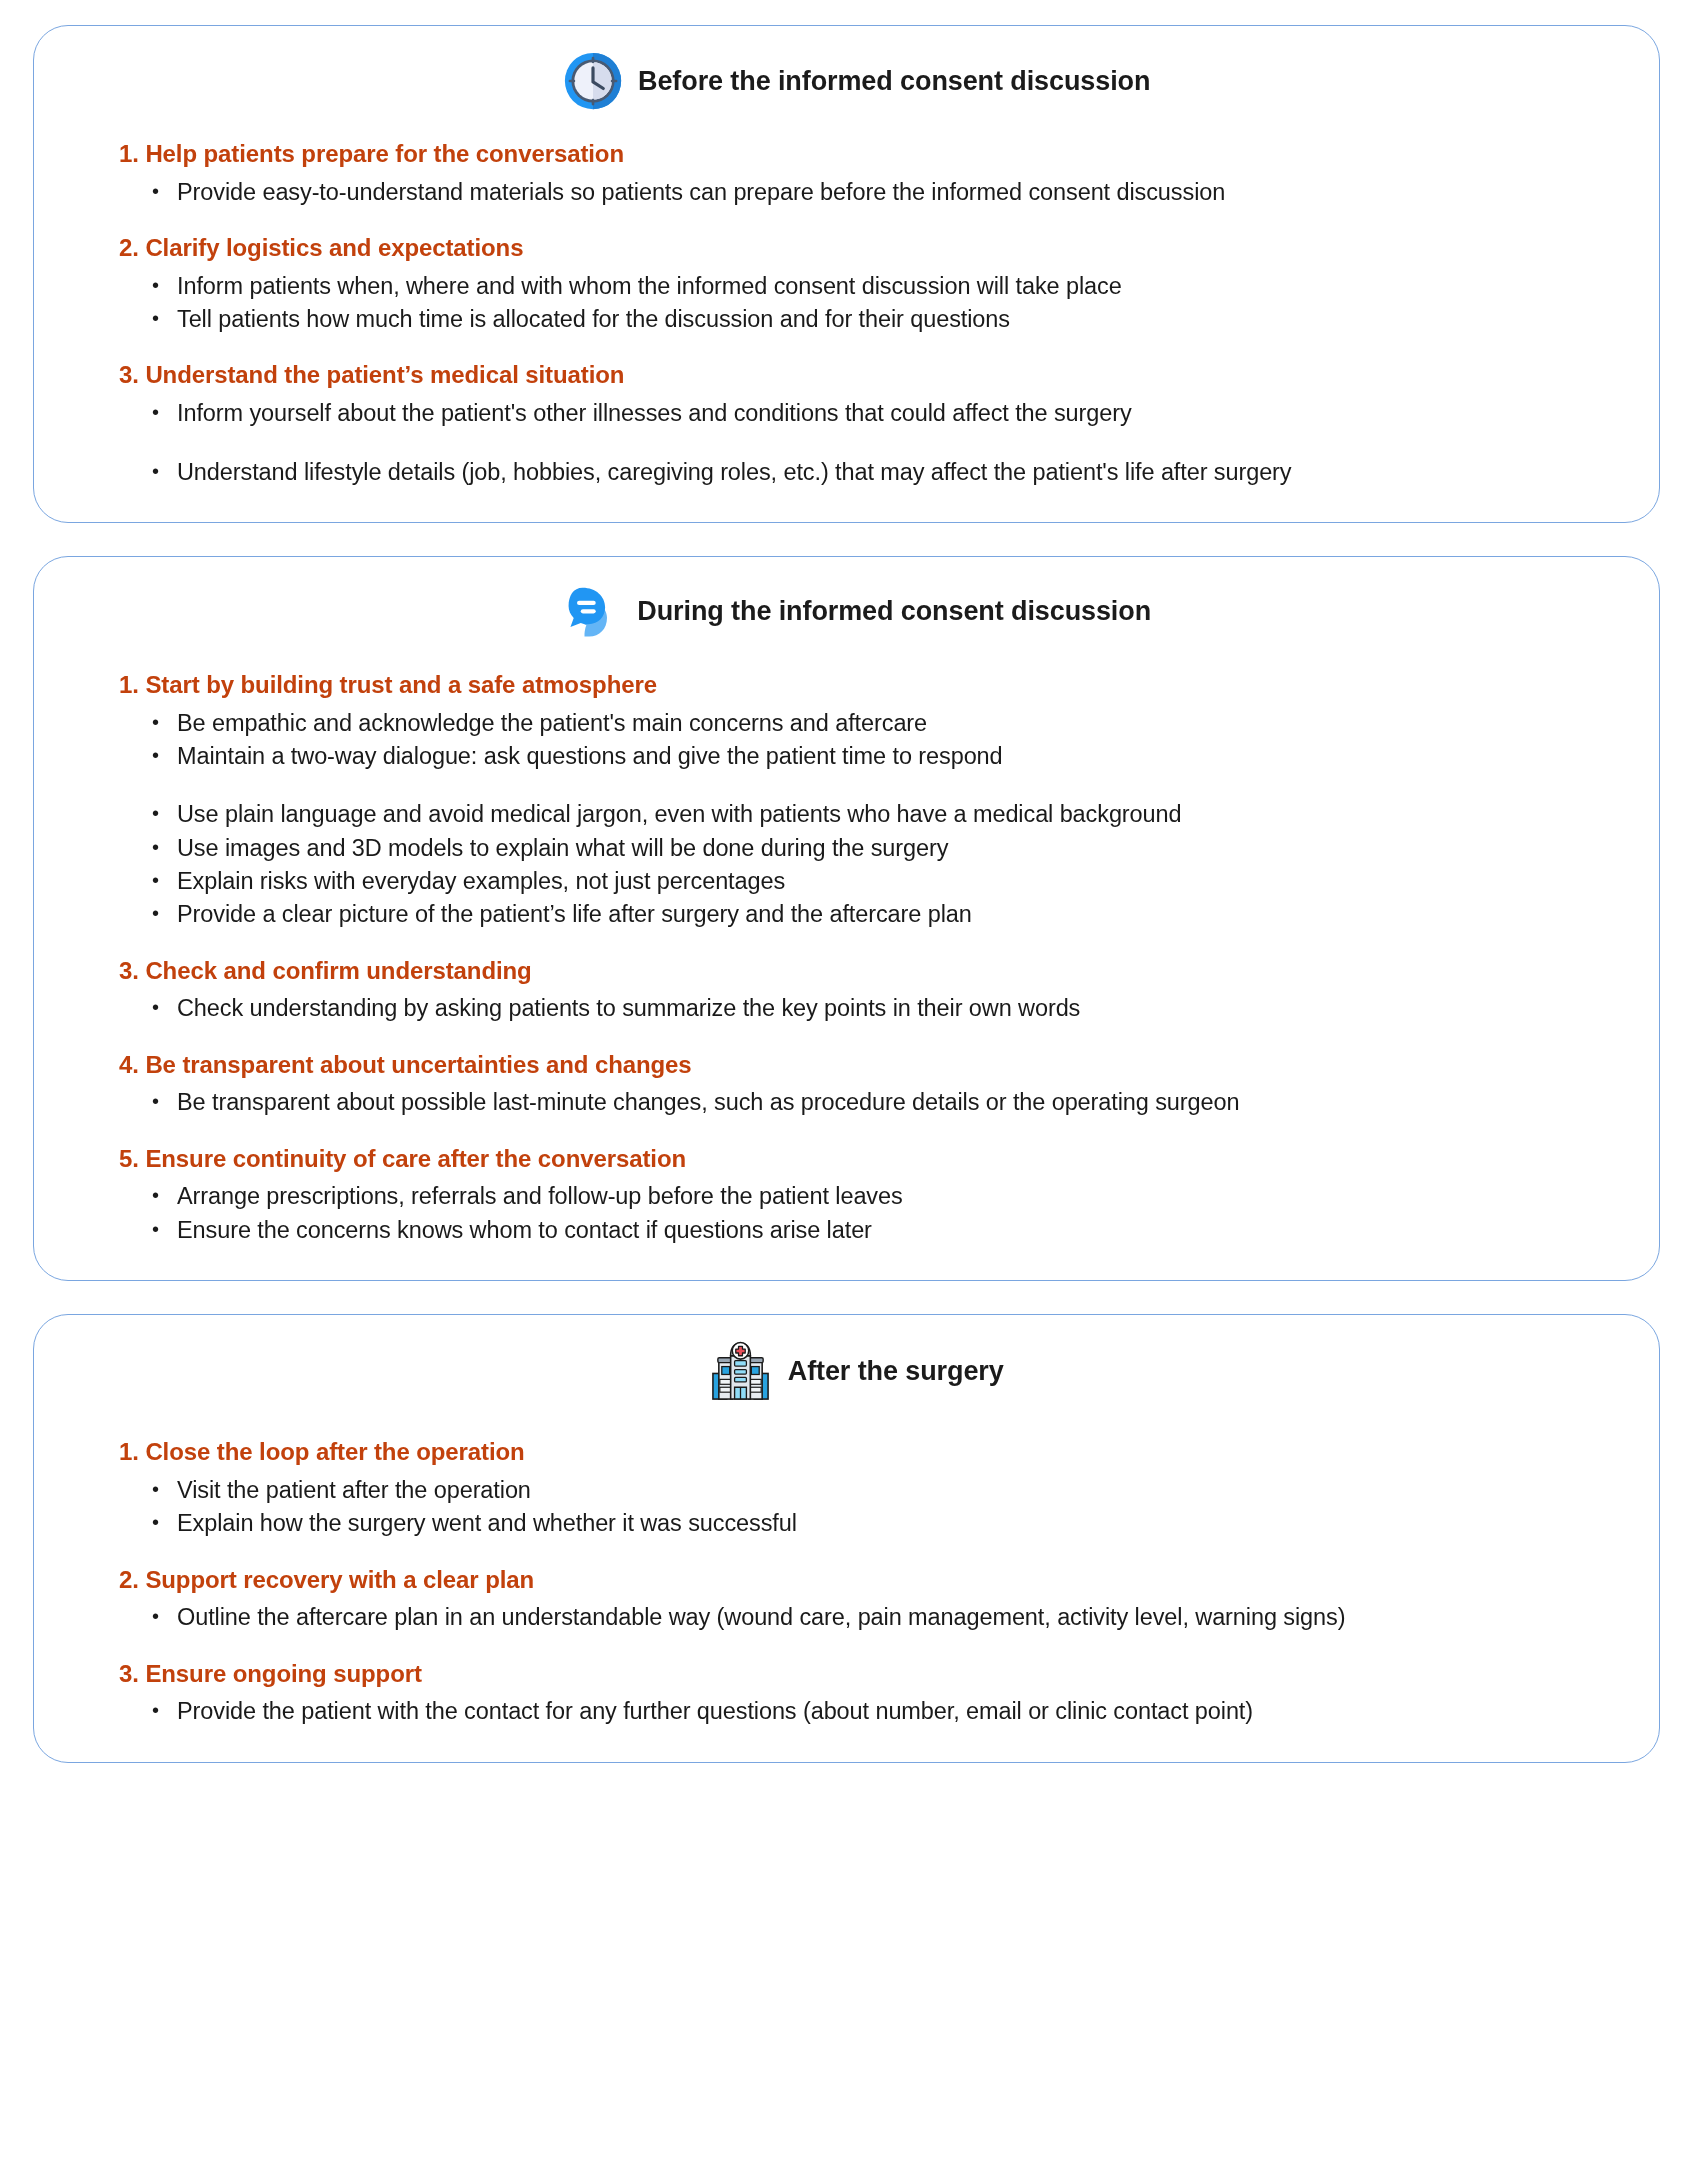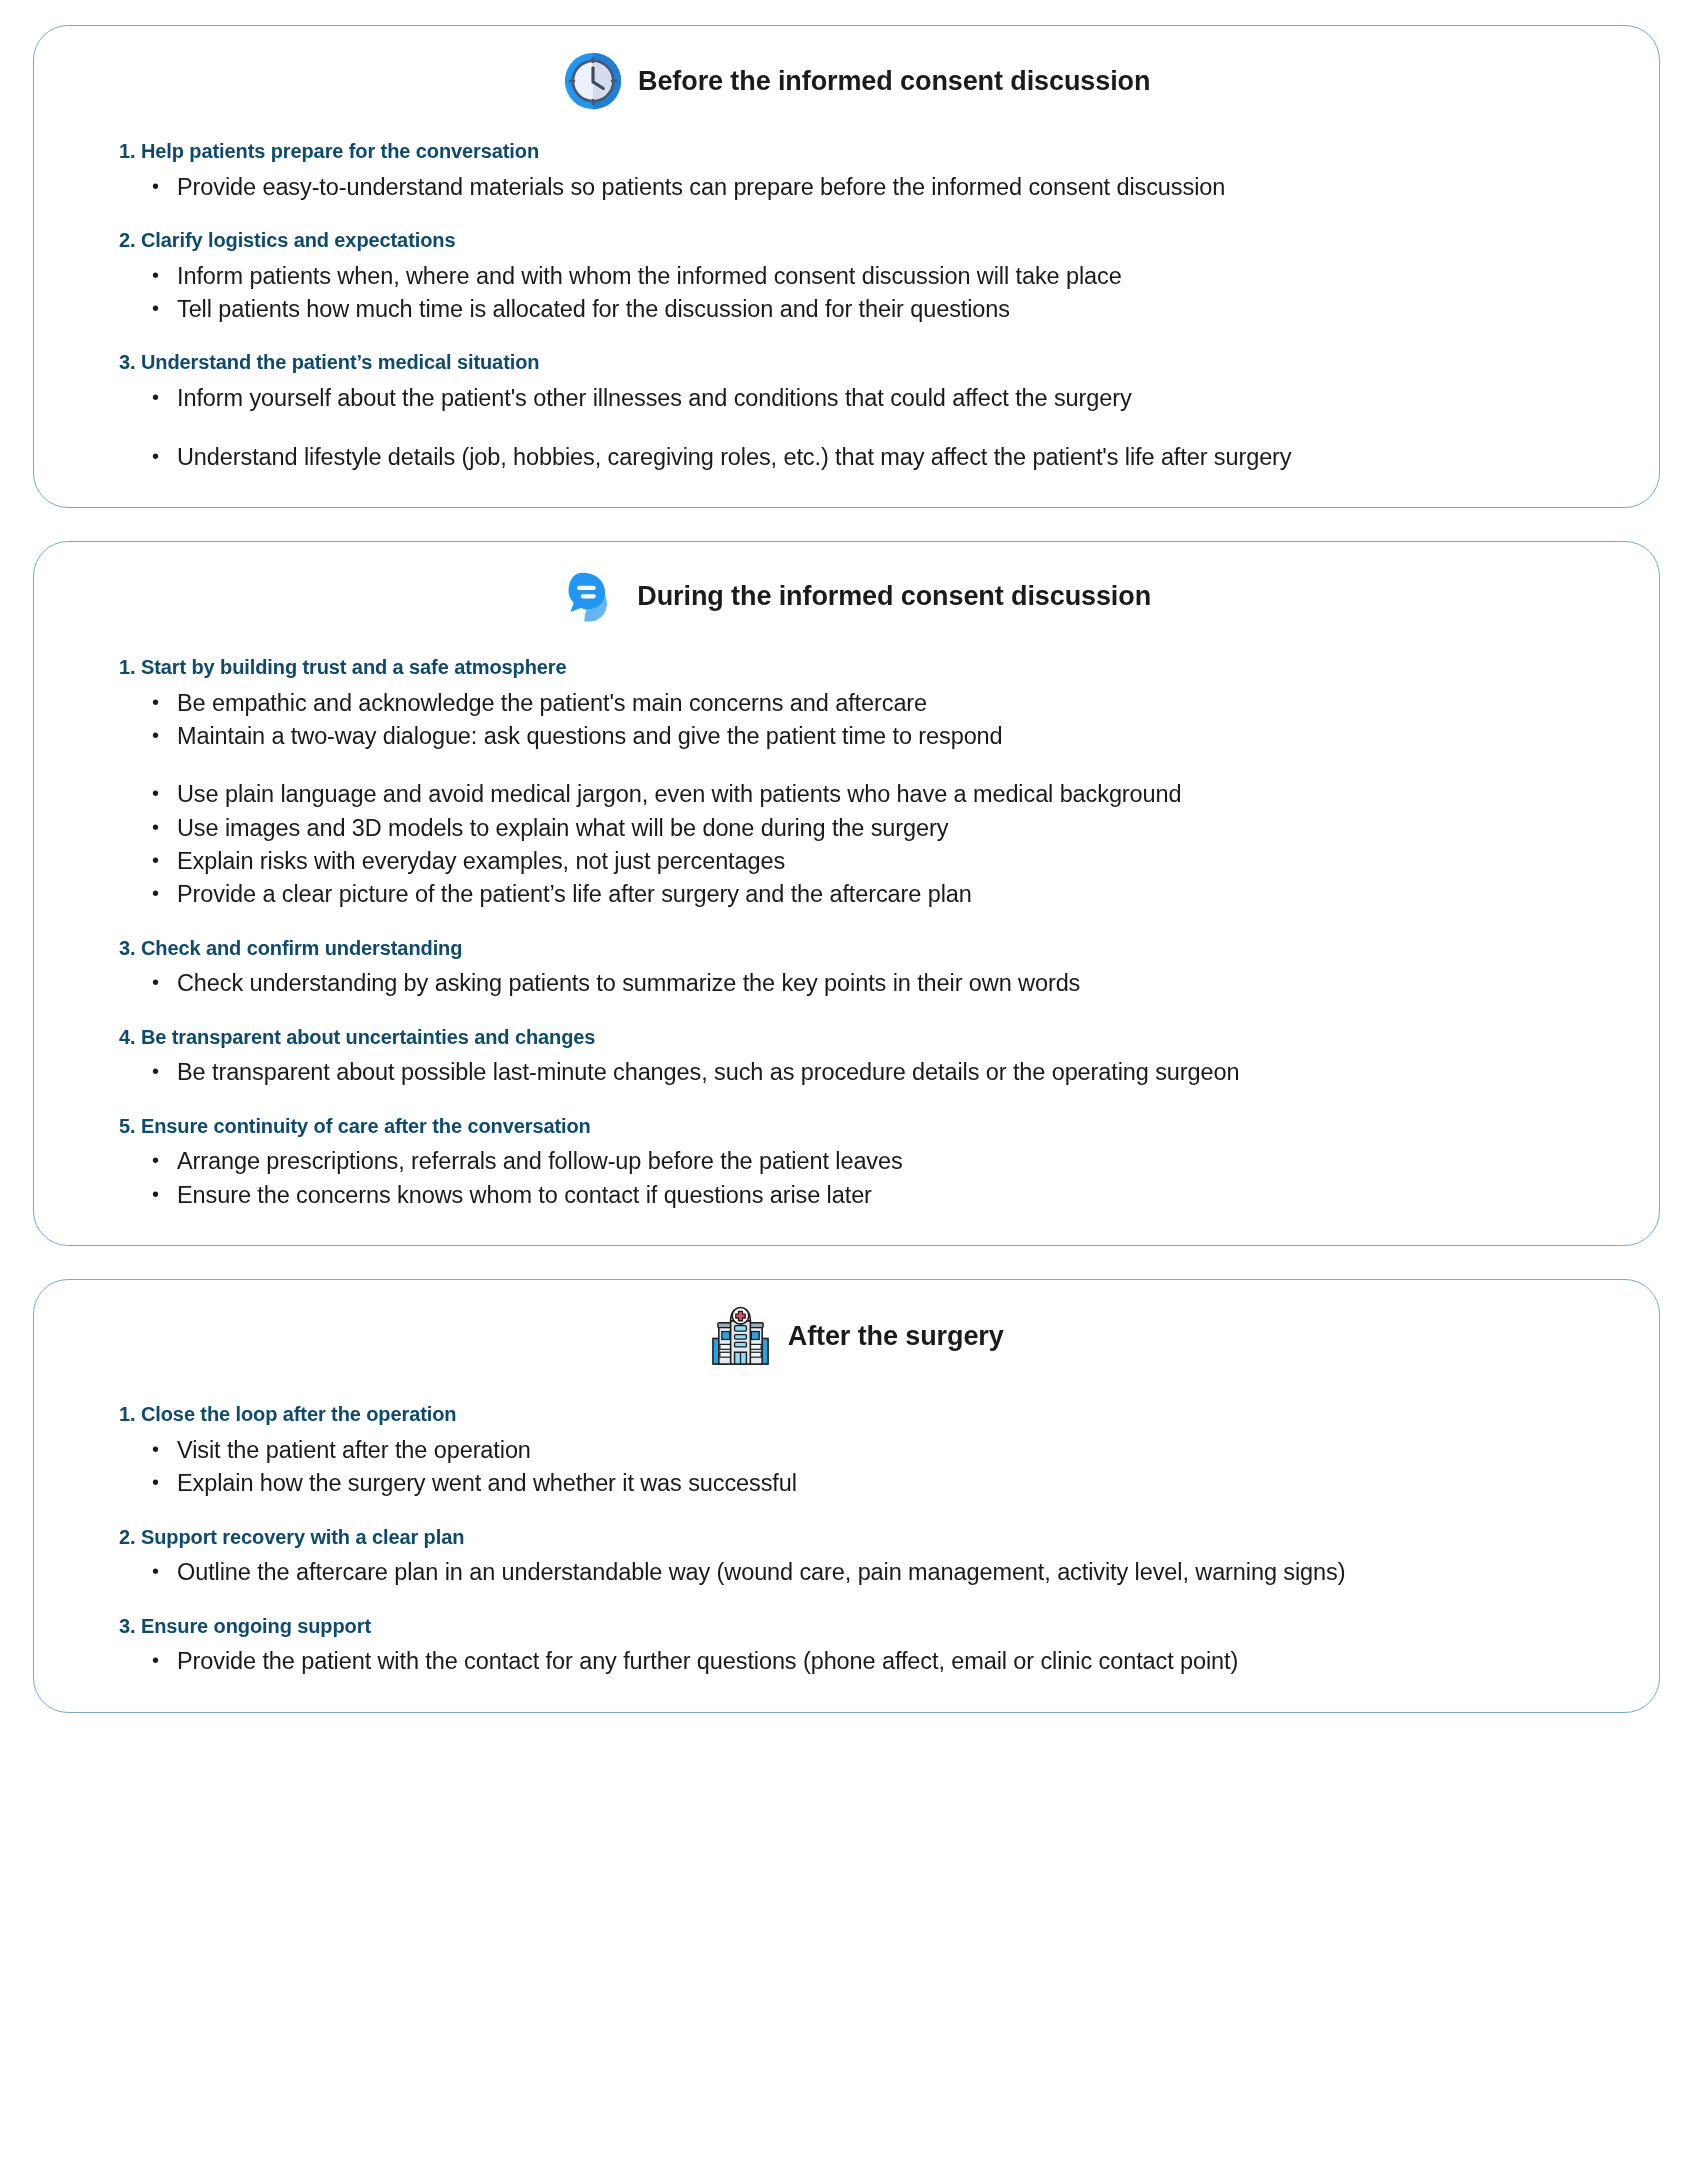--- a/index.html
+++ b/index.html
@@ -48,23 +48,23 @@
     color: #1b1b1b;
     letter-spacing: -0.1px;
     white-space: nowrap;
   }
 
   
   .section { margin-bottom: 25px; }
   .section:last-child { margin-bottom: 0; }
 
   .section-heading {
-    font-size: 20px;
+    font-size: 24px;
     font-weight: bold;
-    color: #0c4a6e;
+    color: #c2410c;
     margin-left: 27px;
     margin-bottom: 7.7px;
     letter-spacing: -0.1px;
   }
 
   .bullet-list { list-style: none; }
 
   .bullet-item {
     display: flex;
     align-items: flex-start;
@@ -267,19 +267,19 @@
             <span class="bullet-dot">•</span>
             <span class="bullet-text">Outline the aftercare plan in an understandable way (wound care, pain management, activity level, warning signs)</span>
           </li>
         </ul>
       </div>
       <div class="section">
         <div class="section-heading">3. Ensure ongoing support</div>
         <ul class="bullet-list">
           <li class="bullet-item">
             <span class="bullet-dot">•</span>
-            <span class="bullet-text">Provide the patient with the contact for any further questions (phone affect, email or clinic contact point)</span>
+            <span class="bullet-text">Provide the patient with the contact for any further questions (about number, email or clinic contact point)</span>
           </li>
         </ul>
       </div>
     </div>
   </div>
 
 
 </body></html>

